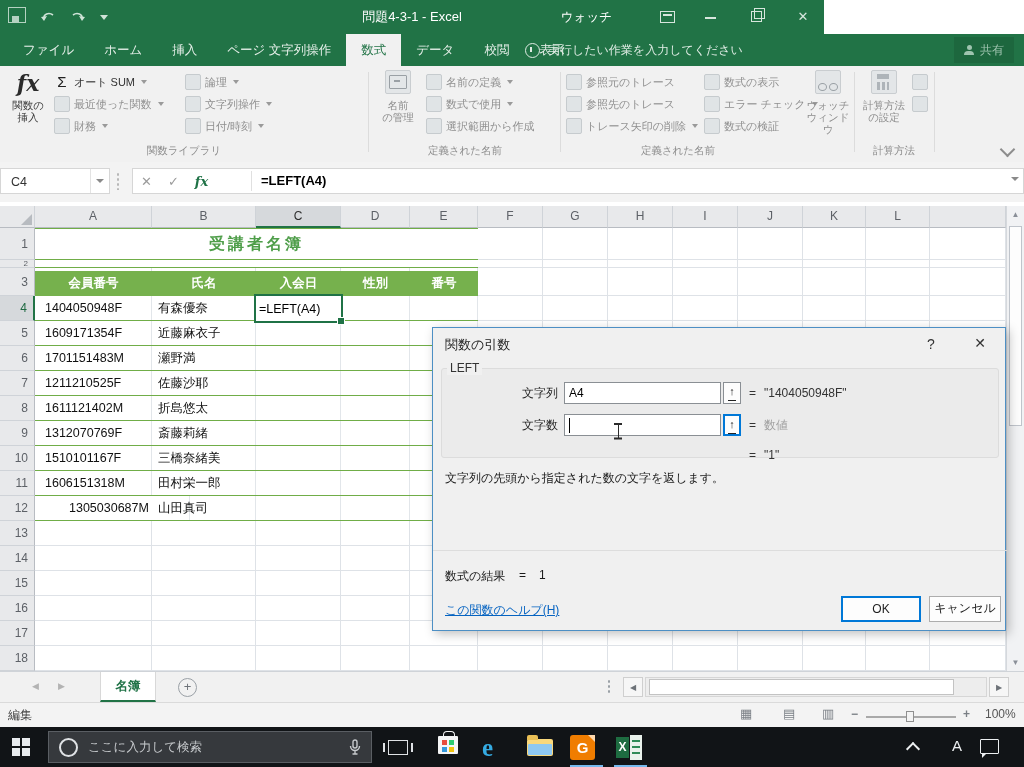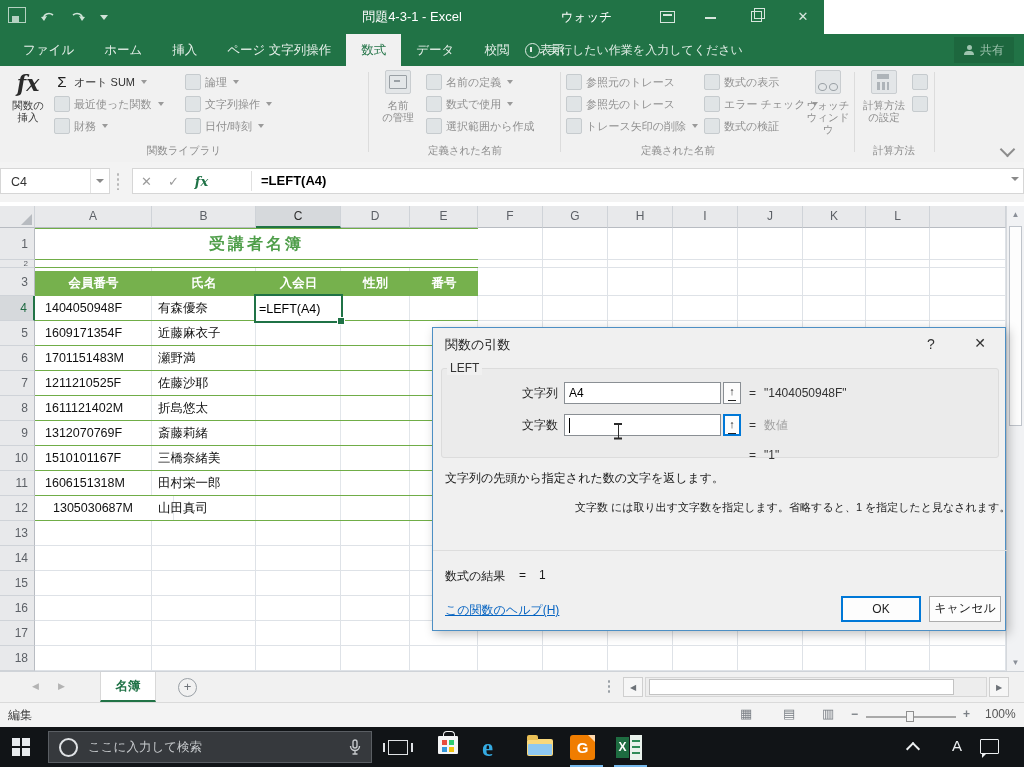--- a/index.html
+++ b/index.html
@@ -700,21 +700,21 @@
         <div class="tcell" style="left: 375px; width: 68px; padding-left: 4px; box-sizing: border-box;"></div>
       </div>
       <div class="trow" style="left: 35px; top: 269px; width: 443px; height: 25px;">
         <div class="tcell" style="left: 0px; width: 117px; padding-left: 10px; box-sizing: border-box;">1606151318M</div>
         <div class="tcell" style="left: 117px; width: 104px; padding-left: 6px; box-sizing: border-box;">田村栄一郎</div>
         <div class="tcell" style="left: 221px; width: 85px; padding-left: 4px; box-sizing: border-box;"></div>
         <div class="tcell" style="left: 306px; width: 69px; padding-left: 4px; box-sizing: border-box;"></div>
         <div class="tcell" style="left: 375px; width: 68px; padding-left: 4px; box-sizing: border-box;"></div>
       </div>
       <div class="trow" style="left: 35px; top: 294px; width: 443px; height: 25px;">
-        <div class="tcell" style="left: 0px; width: 139px; padding-left: 18px; box-sizing: border-box;">1305030687M</div>
+        <div class="tcell" style="left: 16px; width: 139px; padding-left: 18px; box-sizing: border-box;">1305030687M</div>
         <div class="tcell" style="left: 117px; width: 104px; padding-left: 6px; box-sizing: border-box;">山田真司</div>
         <div class="tcell" style="left: 221px; width: 85px; padding-left: 4px; box-sizing: border-box;"></div>
         <div class="tcell" style="left: 306px; width: 69px; padding-left: 4px; box-sizing: border-box;"></div>
         <div class="tcell" style="left: 375px; width: 68px; padding-left: 4px; box-sizing: border-box;"></div>
       </div>
       <div class="active-cell" style="left: 254px; top: 92px; width: 89px; height: 29px;">=LEFT(A4)<div class="fill-handle"></div></div>
       <div class="vscroll">
         <div class="sarrow" style="top: 0px;">▲</div>
         <div class="sthumb" style="top: 20px; height: 200px;"></div>
         <div class="sarrow" style="bottom: 0px;">▼</div>
@@ -744,21 +744,20 @@
       <span class="arg-eq">=</span>
       <span class="arg-result dim">数値</span>
     </div>
 
     <div class="arg-row" style="top:116px">
       <span class="arg-eq">=</span>
       <span class="arg-result">"1"</span>
     </div>
 
     <div class="dlg-desc" style="top:142px">文字列の先頭から指定された数の文字を返します。</div>
-    <div class="dlg-desc" style="left:142px;top:172px;font-size:11px">文字数  には取り出す文字数を指定します。省略すると、1 を指定したと見なされます。</div>
 
     <div class="dlg-sep" style="top:222px"></div>
 
     <div class="dlg-desc" style="top:240px">数式の結果</div>
     <div class="dlg-desc" style="left:86px;top:240px">=</div>
     <div class="dlg-desc" style="left:106px;top:240px">1</div>
 
     <div class="dlg-link" style="top:274px">この関数のヘルプ(H)</div>
     <div class="btn primary" style="left:408px;top:268px;width:80px">OK</div>
     <div class="btn" style="left:496px;top:268px;width:72px">キャンセル</div>

